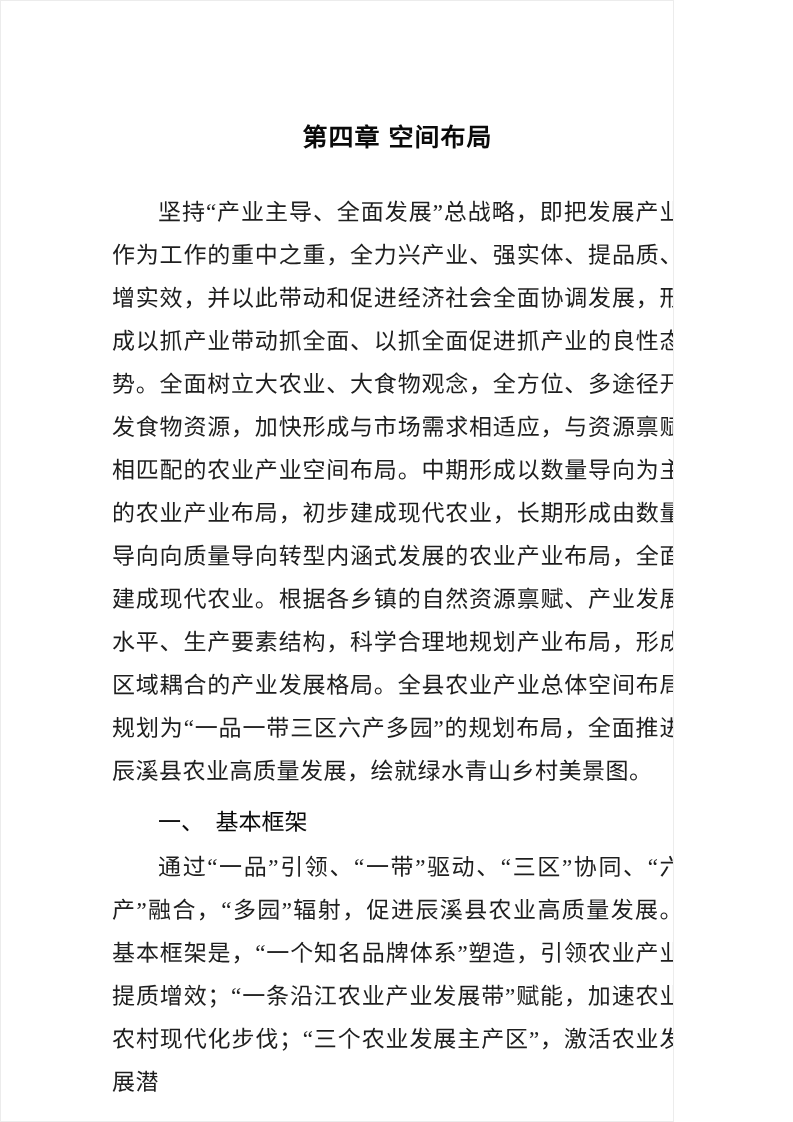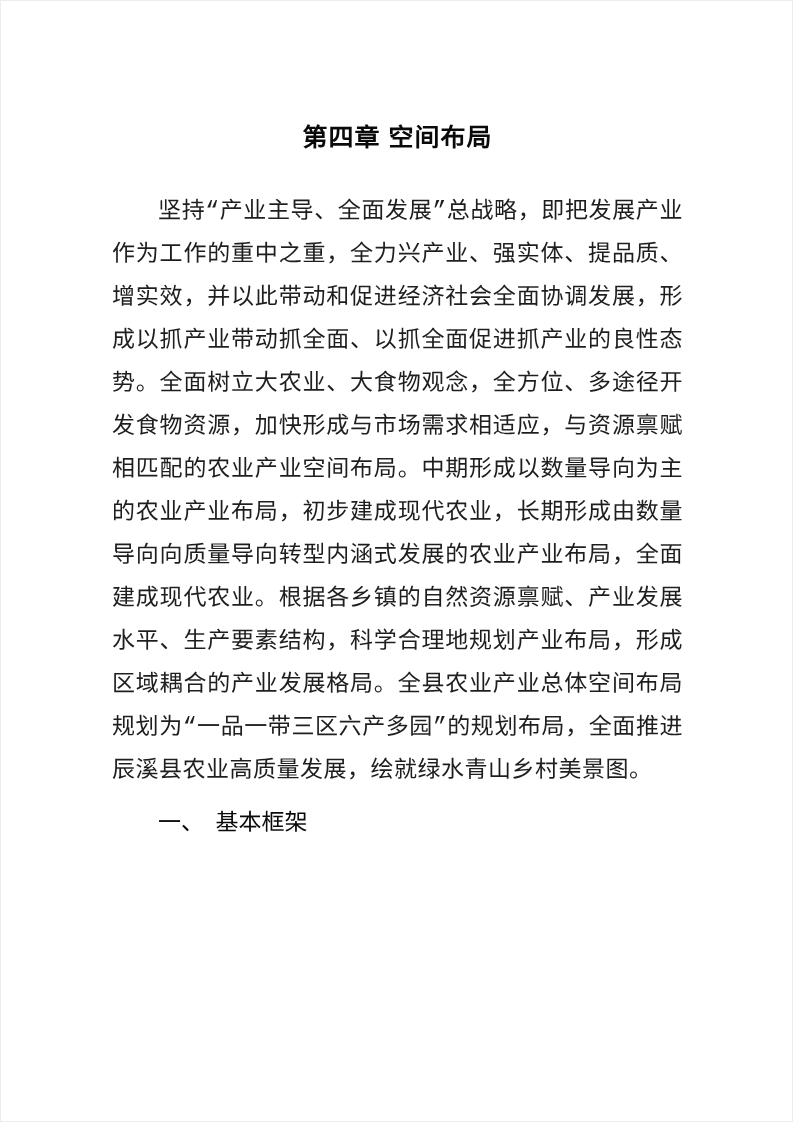--- a/index.html
+++ b/index.html
@@ -4,21 +4,21 @@
 <title>Document Page</title>
 <style>
   * { box-sizing: border-box; }
   html, body {
     margin: 0;
     padding: 0;
     background: #ffffff;
   }
   .page {
     position: relative;
-    width: 793px;
+    width: 674px;
     height: 1122px;
     background: #ffffff;
     border: 1px solid #ececec;
     overflow: hidden;
     font-family: "Liberation Serif", serif;
     color: #1e1e1e;
   }
   .content {
     position: absolute;
     top: 120px;
@@ -29,21 +29,21 @@
     font-family: "Liberation Sans", sans-serif;
     font-size: 25px;
     line-height: 32px;
     font-weight: 700;
     text-align: center;
     letter-spacing: 1px;
     color: #0a0a0a;
     margin: 0 0 38px 0;
   }
   .para {
-    font-family: Liberation Mono, monospace;
+    font-family: Liberation Serif, serif;
     font-size: 23px;
     line-height: 43px;
     text-align: justify;
     text-justify: inter-ideograph;
     text-indent: 2em;
     letter-spacing: 0.5px;
     margin: 0;
     color: #1e1e1e;
   }
   .section-heading {
@@ -67,14 +67,15 @@
   }
 </style>
 </head>
 <body>
 
 <div class="page">
   <div class="content">
     <h1 class="chapter-title">第四章 空间布局</h1>
     <p class="para">坚持“产业主导、全面发展”总战略，即把发展产业作为工作的重中之重，全力兴产业、强实体、提品质、增实效，并以此带动和促进经济社会全面协调发展，形成以抓产业带动抓全面、以抓全面促进抓产业的良性态势。全面树立大农业、大食物观念，全方位、多途径开发食物资源，加快形成与市场需求相适应，与资源禀赋相匹配的农业产业空间布局。中期形成以数量导向为主的农业产业布局，初步建成现代农业，长期形成由数量导向向质量导向转型内涵式发展的农业产业布局，全面建成现代农业。根据各乡镇的自然资源禀赋、产业发展水平、生产要素结构，科学合理地规划产业布局，形成区域耦合的产业发展格局。全县农业产业总体空间布局规划为“一品一带三区六产多园”的规划布局，全面推进辰溪县农业高质量发展，绘就绿水青山乡村美景图。</p>
     <h2 class="section-heading">一、　基本框架</h2>
+    <p class="para">通过“一品”引领、“一带”驱动、“三区”协同、“六产”融合，“多园”辐射，促进辰溪县农业高质量发展。基本框架是，“一个知名品牌体系”塑造，引领农业产业提质增效；“一条沿江农业产业发展带”赋能，加速农业农村现代化步伐；“三个农业发展主产区”，激活农业发展潜</p>
   </div>
 </div>
 
 </body></html>

